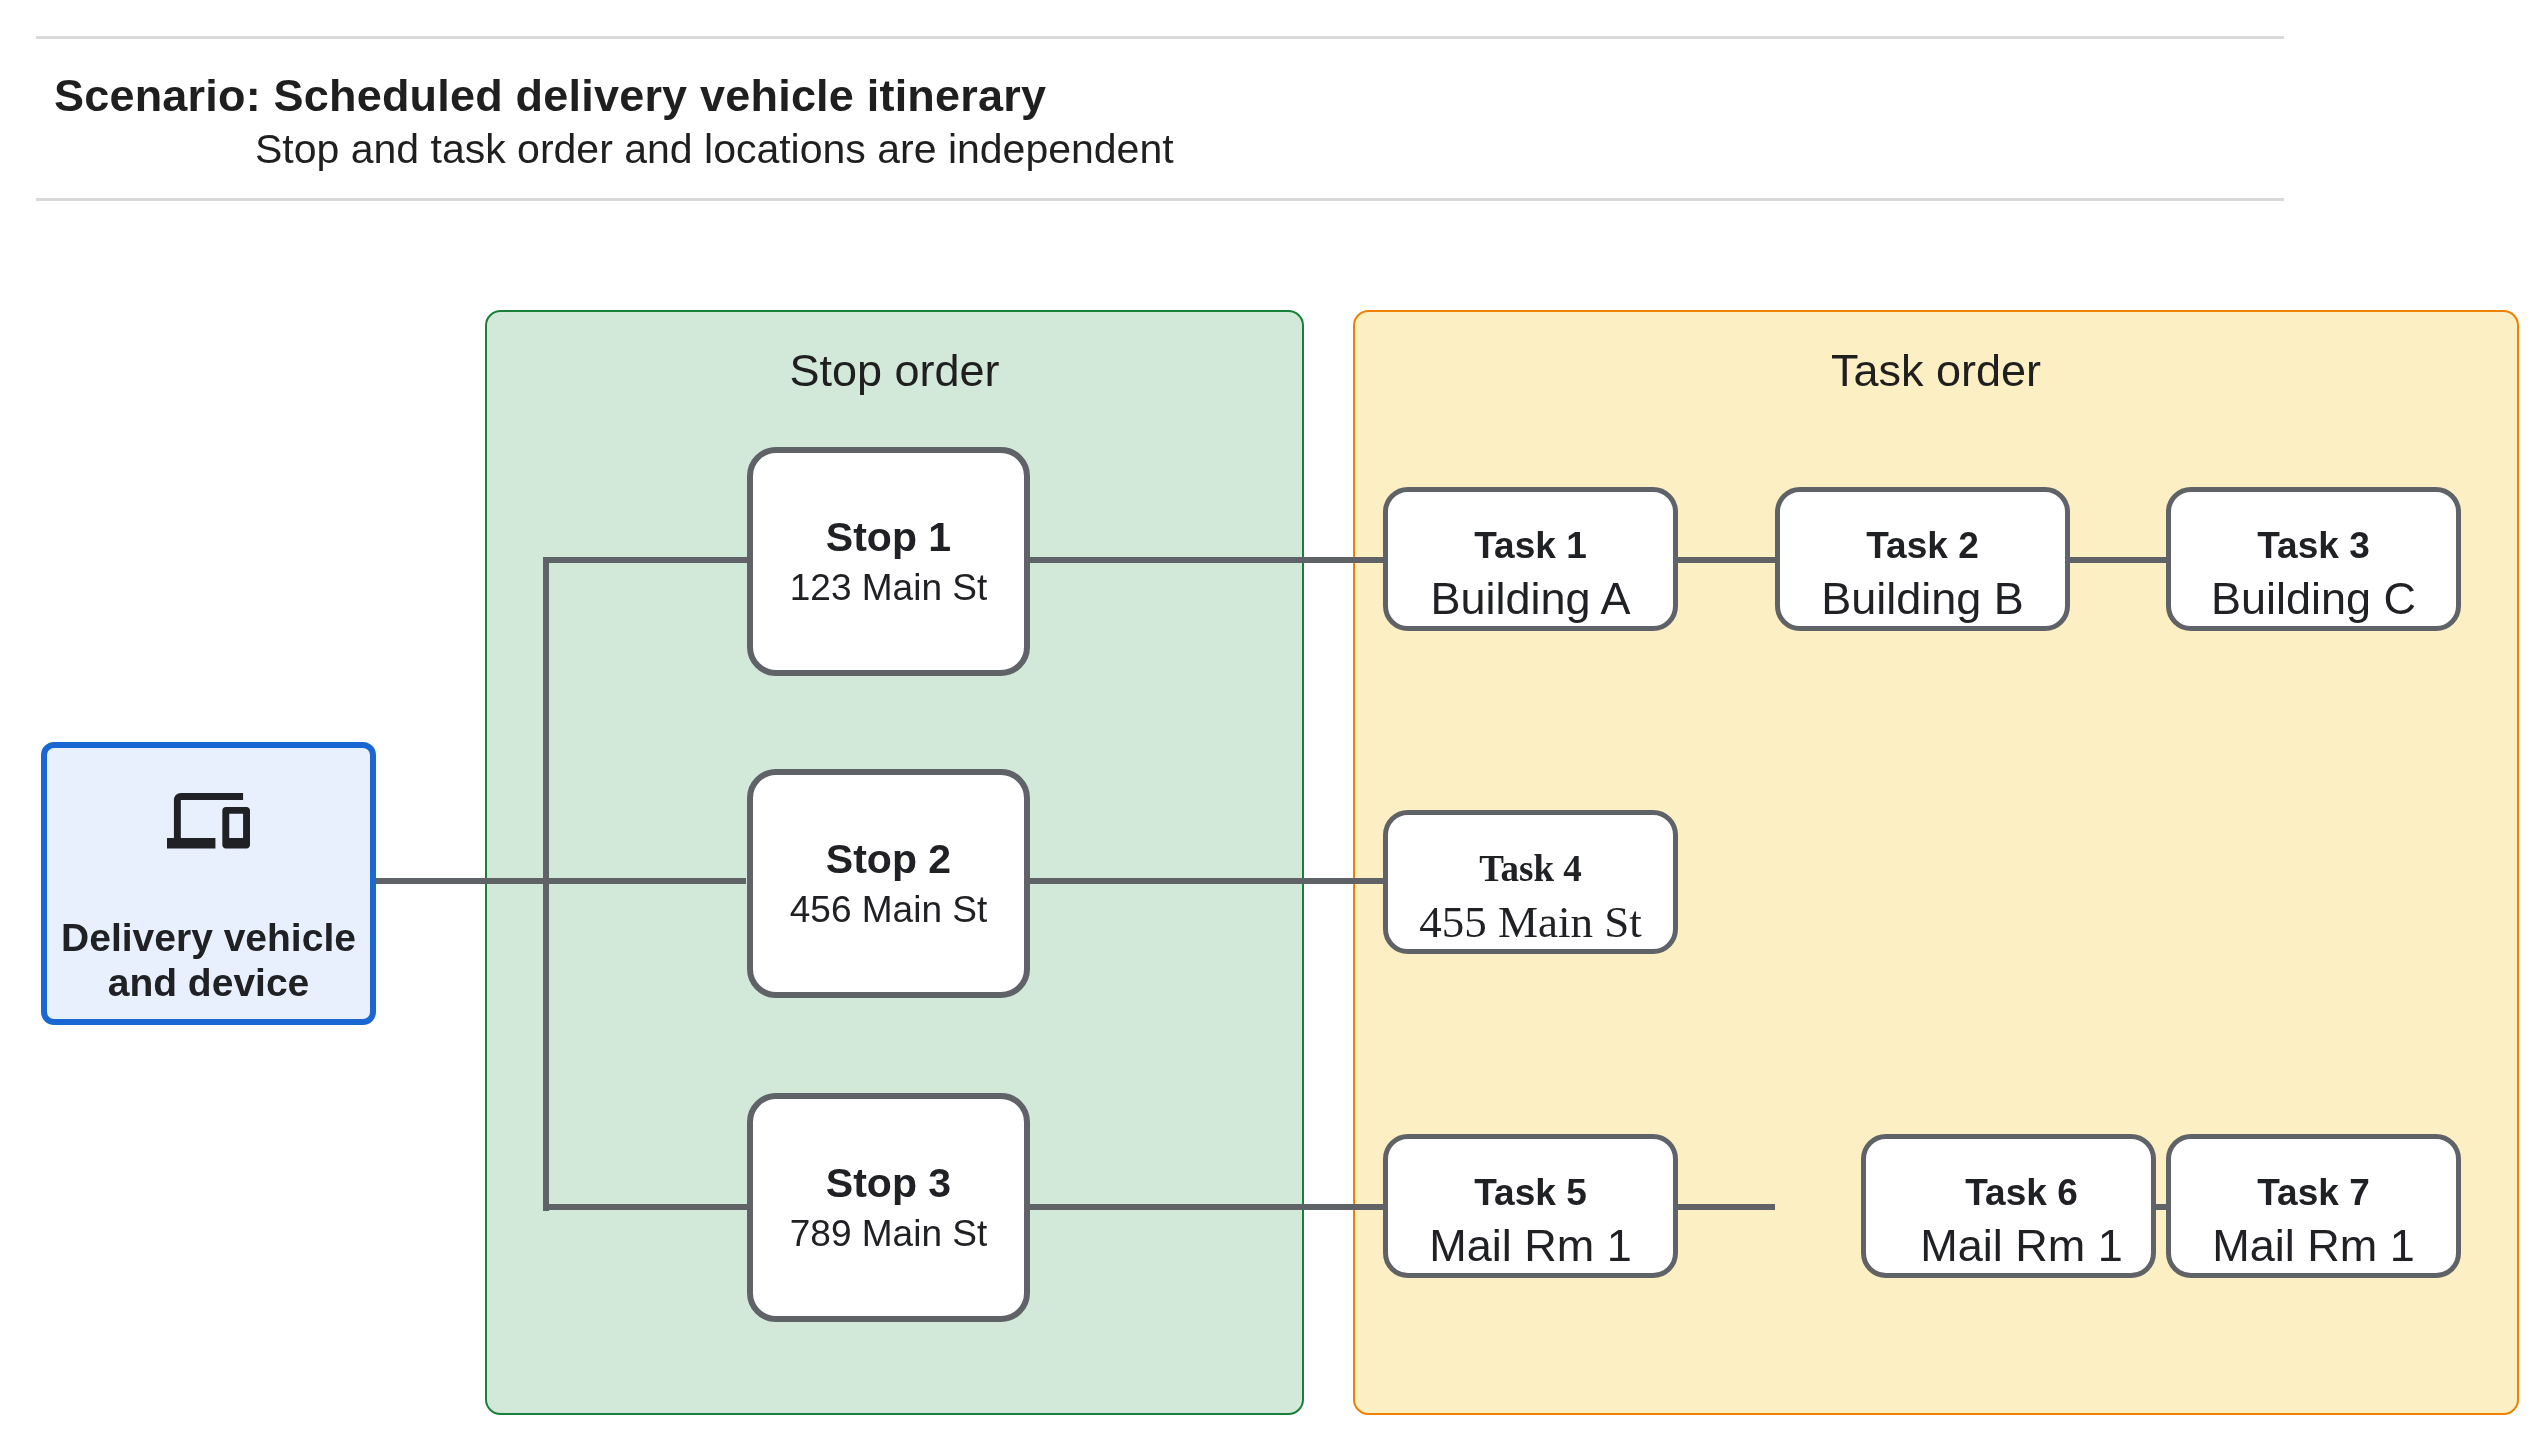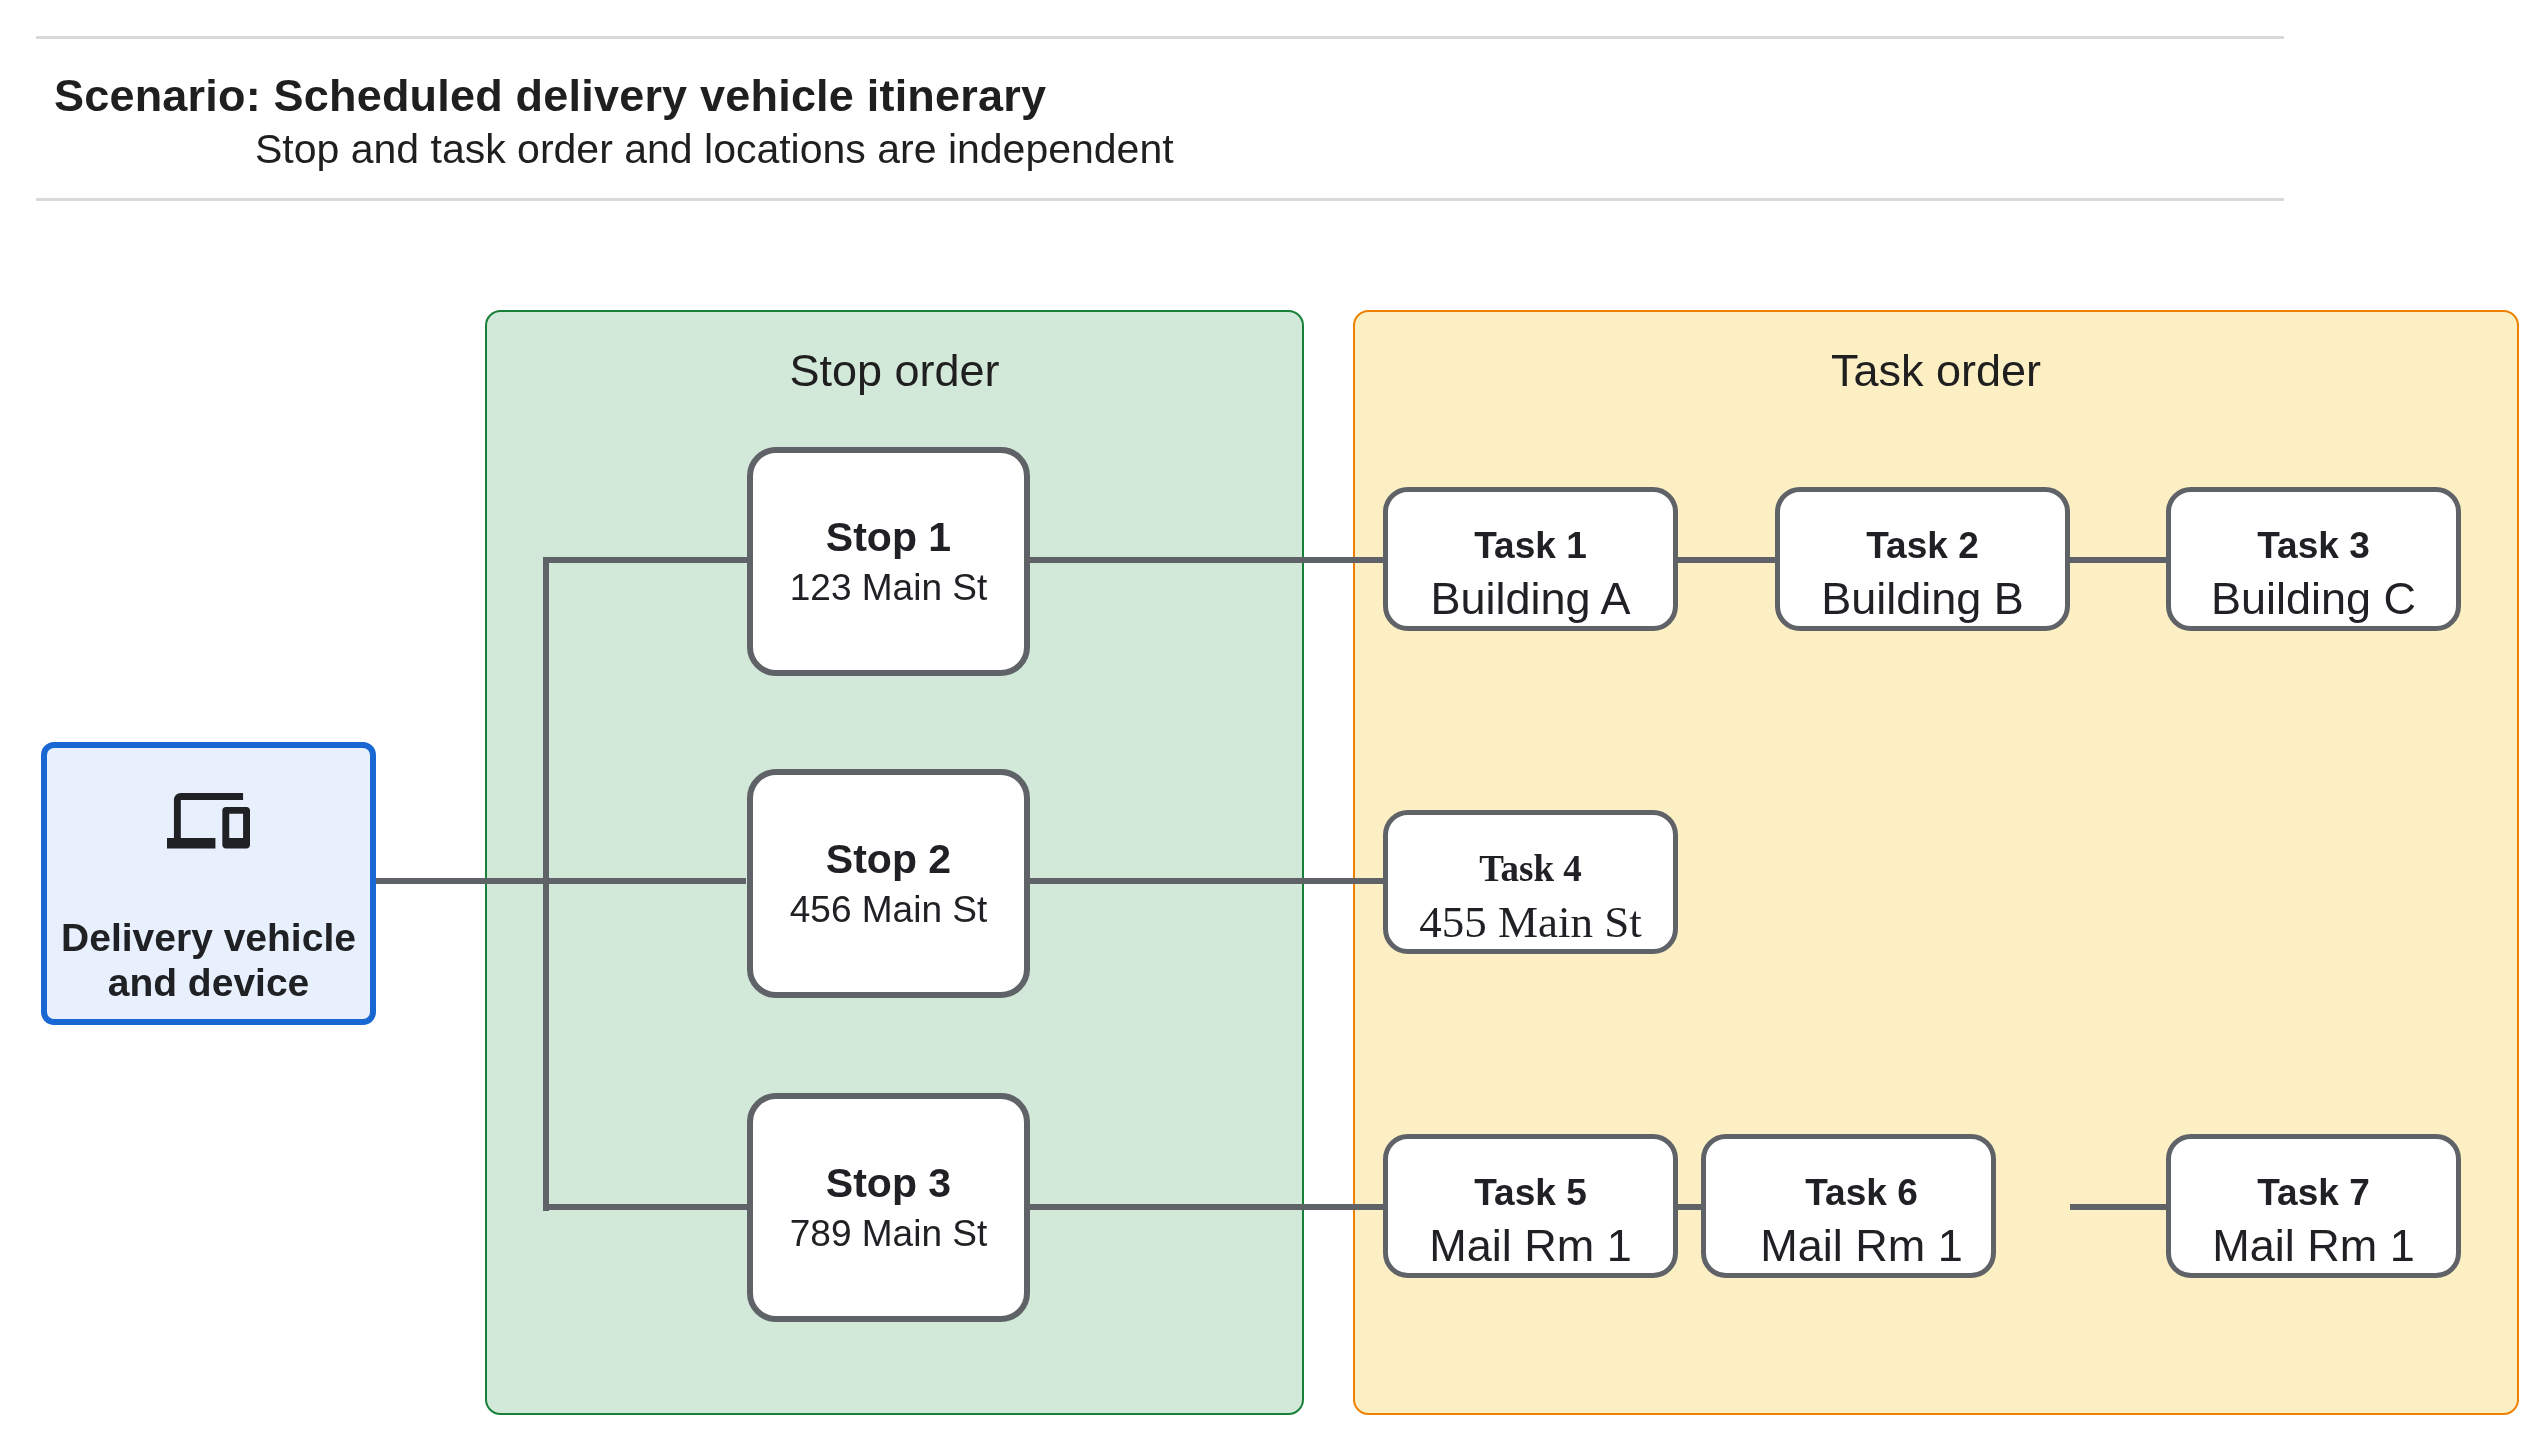--- a/index.html
+++ b/index.html
@@ -195,21 +195,21 @@
 
   <div class="node node--task" style="left:1383px; top:810px;font-family:Liberation Serif, serif;">
     <div class="node-title">Task 4</div>
     <div class="node-sub">455 Main St</div>
   </div>
 
   <div class="node node--task" style="left:1383px; top:1134px;">
     <div class="node-title">Task 5</div>
     <div class="node-sub">Mail Rm 1</div>
   </div>
-  <div class="node node--task" style="left:1701px; top:1134px;padding-left:26px;">
+  <div class="node node--task" style="left:1861px; top:1134px;padding-left:26px;">
     <div class="node-title">Task 6</div>
     <div class="node-sub">Mail Rm 1</div>
   </div>
   <div class="node node--task" style="left:2166px; top:1134px;">
     <div class="node-title">Task 7</div>
     <div class="node-sub">Mail Rm 1</div>
   </div>
 
 </div>
 

